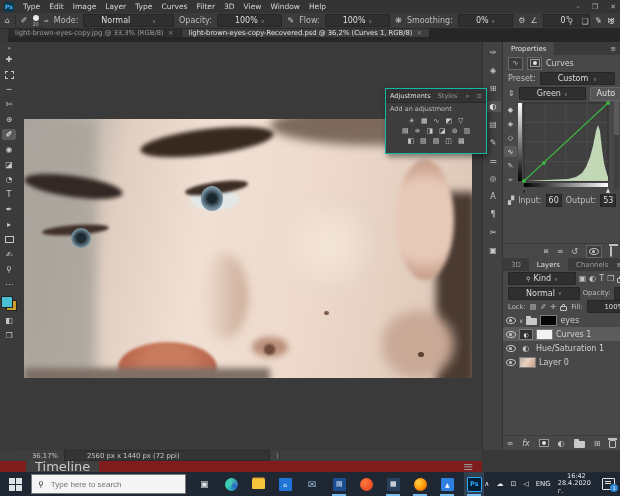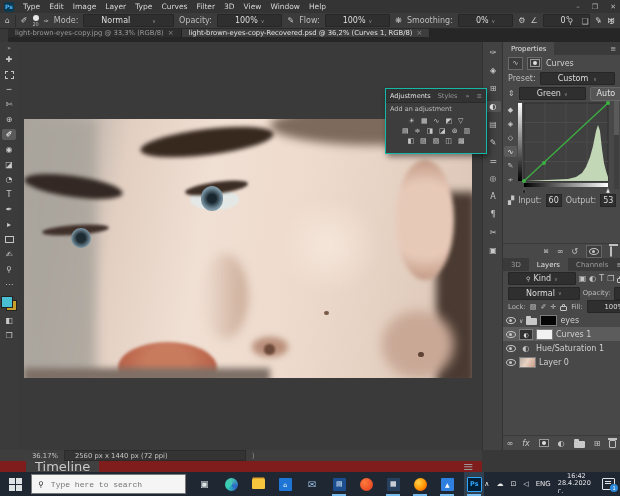--- a/index.html
+++ b/index.html
@@ -73,29 +73,29 @@
   .csslock::before{content:"";position:absolute;left:1px;top:-3px;width:3px;height:3px;border:1px solid #c5c5c5;border-bottom:none;border-radius:2px 2px 0 0;box-sizing:border-box}
   .cssfolder{width:11px;height:7px;background:#c9c9c9;border-radius:1px;position:relative;margin-top:2px}
   .cssfolder::before{content:"";position:absolute;top:-2px;left:0;width:5px;height:2px;background:#c9c9c9;border-radius:1px 1px 0 0}
   .csstrash{width:7px;height:8px;border:1px solid #c0c0c0;border-radius:1px;position:relative;margin-top:2px;box-sizing:border-box}
   .csstrash::before{content:"";position:absolute;top:-3px;left:-2px;width:9px;height:2px;background:#c0c0c0}
   .cssmask{width:10px;height:8px;background:#3a3a3a;border:1px solid #999;position:relative;box-sizing:border-box}
   .cssmask::after{content:"";position:absolute;left:2px;top:1px;width:4px;height:4px;border-radius:50%;background:#ddd}
   .reddot{width:6px;height:6px;border-radius:50%;background:#c0392b;margin-left:auto;margin-right:4px}
   
   .statusbar{position:absolute;left:0;top:450px;width:482px;height:11px;background:#3e3e3e;display:flex;align-items:center;gap:6px;font-size:6.8px;color:#c5c5c5}
-  .statusfield{background:#343434;border:1px solid #2b2b2b;height:9px;display:flex;align-items:center;padding:0 10px;min-width:160px}
+  .statusfield{background:#343434;border:1px solid #2b2b2b;height:9px;display:flex;align-items:center;padding:0 22px;min-width:160px}
   .timelinebar{position:absolute;left:0;top:461px;width:482px;height:11px;background:#7f1d1d;display:flex;align-items:center;font-size:13px}
   .timelinetab{background:#404040;height:100%;display:flex;align-items:center;padding:0 9px;margin-left:26px;color:#c9c9c9}
   
   .taskbar{position:absolute;left:0;top:472px;right:0;height:24px;background:#1f2733;display:flex;align-items:center;color:#e8e8e8}
   .winlogo{display:grid;grid-template-columns:6px 6px;grid-template-rows:6px 6px;gap:1px;margin:0 9px}
   .winlogo span{background:#dfe3e6}
   .tsearch{width:160px;height:20px;background:#f5f5f5;border:1px solid #7a7a7a;display:flex;align-items:center;gap:5px;padding:0 6px;box-sizing:border-box}
-  .tsearch input{border:none;background:transparent;outline:none;font-size:8px;color:#444;width:110px;font-family:Liberation Mono, monospace}
+  .tsearch input{border:none;background:transparent;outline:none;font-size:8px;color:#444;width:110px;font-family:Liberation Sans, sans-serif}
   .tapps{display:flex;align-items:center;gap:7px;margin-left:8px}
   .tapp{position:relative;width:20px;height:24px;display:flex;align-items:center;justify-content:center}
   .tapp.running::after{content:"";position:absolute;bottom:0;left:3px;right:3px;height:2px;background:#76b9ed}
   .tapp.activeapp{background:#31404f}
   .circ{width:13px;height:13px;border-radius:50%}
   .tile{width:13px;height:13px;display:flex;align-items:center;justify-content:center;border-radius:1px}
   .tray{margin-left:auto;display:flex;align-items:center;gap:7px;padding-right:5px;font-size:7px}
   .clock{display:flex;flex-direction:column;align-items:center;line-height:1.15;font-size:6.5px}
   .notif{position:relative;width:12px;height:10px;border:1px solid #dfe3e6;border-radius:1px}
   .notif::after{content:"";position:absolute;left:2px;top:2px;width:6px;height:1px;background:#dfe3e6;box-shadow:0 2px 0 #dfe3e6}

